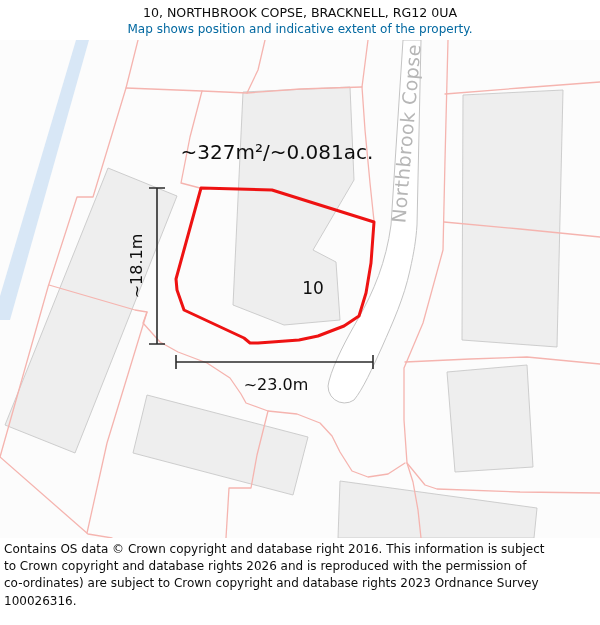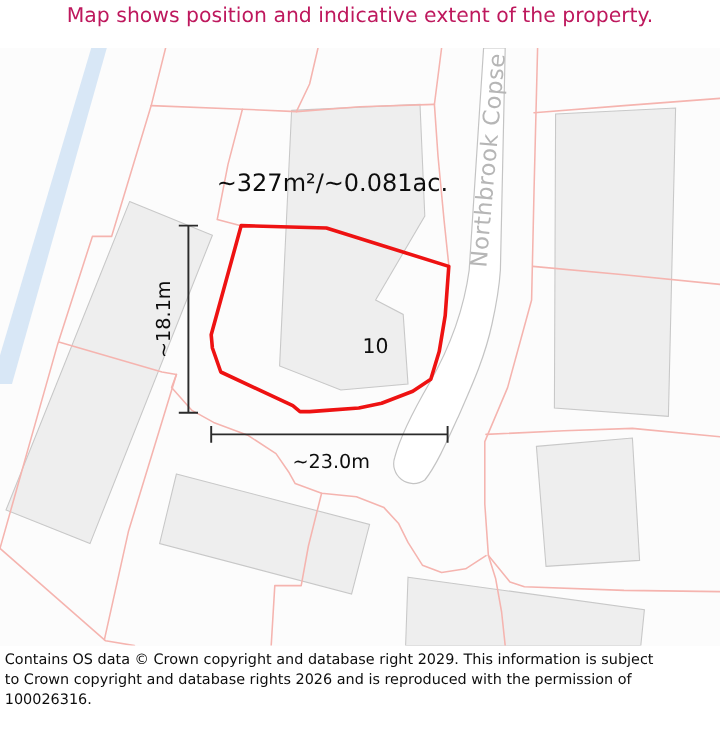--- a/index.html
+++ b/index.html
@@ -16,23 +16,23 @@
     box-sizing:border-box;
     text-align:center;
   }
   .header .title{
     font-size:12.6px;
     line-height:16px;
     color:#0d0d0d;
     white-space:nowrap;
   }
   .header .subtitle{
-    font-size:17px;
+    font-size:12px;
     line-height:16px;
-    color:#be185d;
+    color:#0369a1;
     white-space:nowrap;
   }
   .map-wrap{
     width:600px;height:498px;
     position:relative;
     background:#fcfcfc;
   }
   svg{display:block;}
   .building{fill:#eeeeee;stroke:#c8c8c8;stroke-width:0.9;}
   .parcel{fill:none;stroke:#f5b4af;stroke-width:1.3;stroke-linejoin:round;stroke-linecap:round;}
@@ -46,20 +46,21 @@
     font-size:12px;
     line-height:17.2px;
     color:#0d0d0d;
   }
   .footer div{white-space:nowrap;}
 </style>
 </head>
 <body>
 
 <div class="header">
+  <div class="title">10, NORTHBROOK COPSE, BRACKNELL, RG12 0UA</div>
   <div class="subtitle">Map shows position and indicative extent of the property.</div>
 </div>
 
 <div class="map-wrap">
 <svg width="600" height="498" viewBox="0 40 600 498">
 
   <rect x="0" y="40" width="600" height="498" fill="#fcfcfc"></rect>
 
   <polygon class="water" points="76,40 89,40 10,320 0,320 0,296"></polygon>
 
@@ -101,16 +102,17 @@
     <text class="maplabel" transform="translate(142,266) rotate(-90)" text-anchor="middle" font-size="16">~18.1m</text>
     <text class="maplabel" x="276" y="390" text-anchor="middle" font-size="16">~23.0m</text>
   </g>
 
   <text class="maplabel" x="277" y="159" text-anchor="middle" font-size="20">~327m²/~0.081ac.</text>
   <text class="maplabel" x="313" y="294" text-anchor="middle" font-size="17">10</text>
 </svg>
 </div>
 
 <div class="footer">
-  <div>Contains OS data © Crown copyright and database right 2029. This information is subject</div>
+  <div>Contains OS data © Crown copyright and database right 2016. This information is subject</div>
   <div>to Crown copyright and database rights 2026 and is reproduced with the permission of</div>
+  <div>co-ordinates) are subject to Crown copyright and database rights 2023 Ordnance Survey</div>
   <div>100026316.</div>
 </div>
 
 </body></html>

